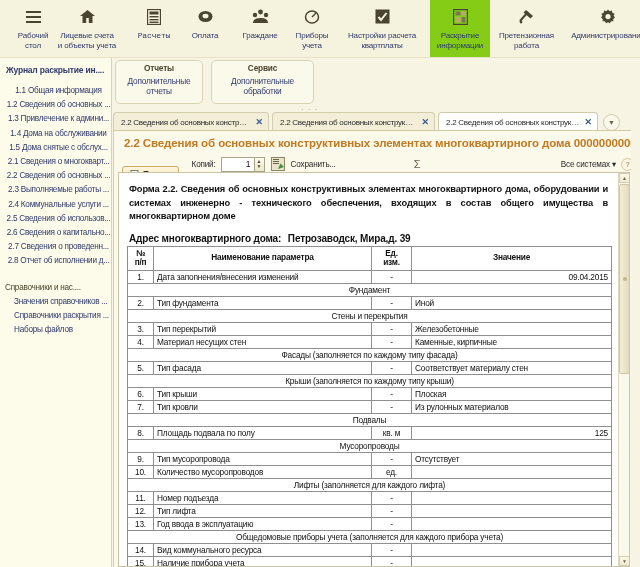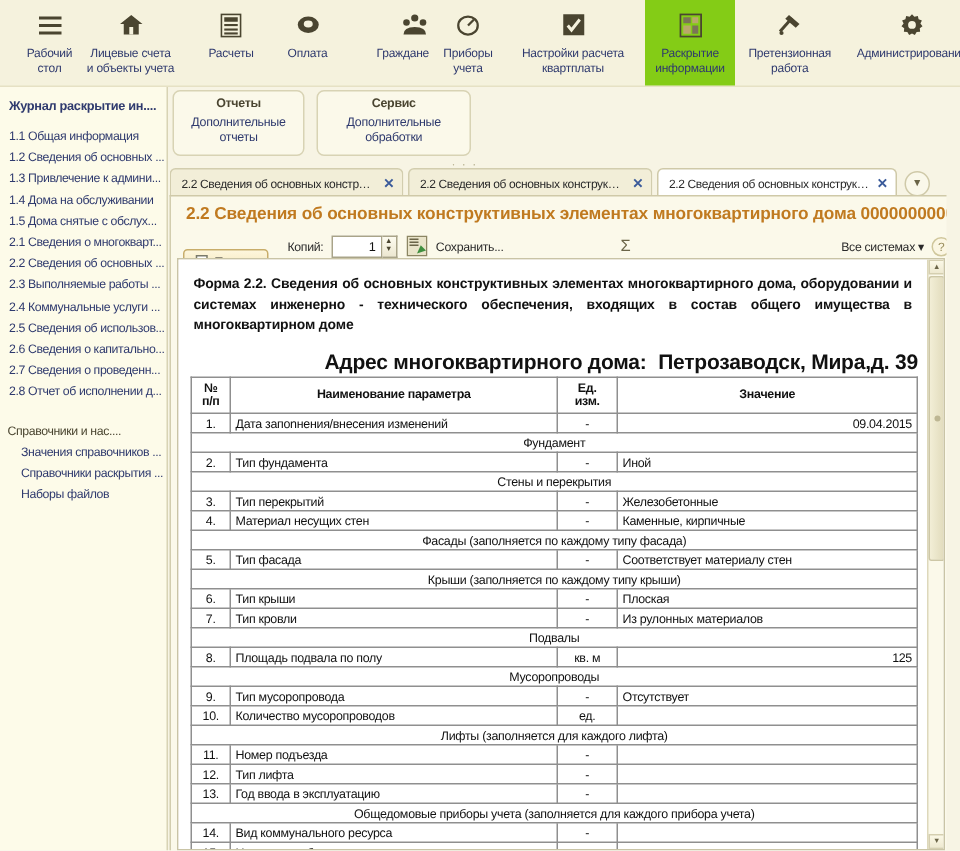--- a/index.html
+++ b/index.html
@@ -46,21 +46,21 @@
     padding: 5px 0 0 5px;
     overflow: hidden;
   }
   .sb-head {
     font-size: 8.5px; font-weight: bold; color: #2f3a6e;
     margin: 2px 0 9px 1px; letter-spacing: -0.2px;
   }
   .sb-item {
     font-size: 8.2px; color: #2f3a6e; line-height: 14.2px;
     white-space: nowrap; overflow: hidden; letter-spacing: -0.25px;
-    cursor: pointer; padding-left: 1px;
+    cursor: pointer; padding-left: 1px; text-align: center;
   }
   .sb-gap { height: 11px; }
   .sb-sub-head {
     font-size: 8.2px; color: #4a4530; line-height: 14px;
     margin-top: 1px; letter-spacing: -0.25px;
   }
   .sb-sub {
     font-size: 8.2px; color: #2f3a6e; line-height: 14.2px;
     padding-left: 9px; white-space: nowrap; overflow: hidden;
     letter-spacing: -0.25px; cursor: pointer;
@@ -179,22 +179,22 @@
   #doc {
     position: absolute; top: 0; left: 0; right: 11px; bottom: 0;
     background: #fff; padding: 8px 6px 0 8px; overflow: hidden;
   }
   #formhead {
     font-size: 9.3px; font-weight: bold; color: #111;
     text-align: justify; line-height: 13.5px; letter-spacing: -0.1px;
     margin: 2px 4px 9px 2px;
   }
   #address {
-    font-size: 14px; font-weight: bold; color: #111;
-    margin: 0 0 2px 2px; letter-spacing: -0.15px; text-align: right;
+    font-size: 10px; font-weight: bold; color: #111;
+    margin: 0 0 2px 2px; letter-spacing: -0.15px;
   }
   table.form {
     border-collapse: collapse; width: 100%;
     font-size: 8.3px; color: #111;
   }
   table.form td, table.form th {
     border: 1px solid #8f8f8f; padding: 1px 3px;
     vertical-align: middle; letter-spacing: -0.2px;
   }
   table.form th {
@@ -250,42 +250,42 @@
     <div class="nav-item" style="width: 82px;">
       <span class="nav-ico">
         <svg width="17" height="15" viewBox="0 0 17 15">
           <path d="M8.5 1 L16 7 H13.5 V14 H3.5 V7 H1 Z" fill="#4a4530"></path>
           <rect x="7.2" y="9" width="2.6" height="5" fill="#f5f2dd"></rect>
         </svg>
       </span>
       <span class="nav-label">Лицевые счета
 и объекты учета</span>
     </div>
-    <div class="nav-item" style="width: 52px;">
+    <div class="nav-item" style="width: 52px; font-family: Liberation Mono, monospace;">
       <span class="nav-ico">
         <svg width="14" height="16" viewBox="0 0 14 16">
           <rect x="0.5" y="0.5" width="13" height="15" fill="none" stroke="#4a4530" stroke-width="1.3"></rect>
           <rect x="2.5" y="2.5" width="9" height="3" fill="#4a4530"></rect>
           <rect x="2.5" y="7" width="9" height="1.4" fill="#4a4530"></rect>
           <rect x="2.5" y="10" width="9" height="1.4" fill="#4a4530"></rect>
           <rect x="2.5" y="12.6" width="9" height="1.4" fill="#4a4530"></rect>
         </svg>
       </span>
       <span class="nav-label">Расчеты</span>
     </div>
     <div class="nav-item" style="width: 50px;">
       <span class="nav-ico">
         <svg width="17" height="15" viewBox="0 0 17 15">
           <ellipse cx="8.5" cy="7.5" rx="7" ry="5.5" fill="#4a4530"></ellipse>
           <ellipse cx="8.5" cy="7" rx="3" ry="2.3" fill="#f5f2dd"></ellipse>
         </svg>
       </span>
       <span class="nav-label">Оплата</span>
     </div>
-    <div class="nav-item" style="width: 60px; align-items: flex-end;">
+    <div class="nav-item" style="width: 60px;">
       <span class="nav-ico">
         <svg width="17" height="15" viewBox="0 0 17 15">
           <circle cx="8.5" cy="3" r="2.4" fill="#4a4530"></circle>
           <circle cx="3" cy="6" r="2.2" fill="#4a4530"></circle>
           <circle cx="14" cy="6" r="2.2" fill="#4a4530"></circle>
           <path d="M1 14 Q1 9 8.5 9 Q16 9 16 14 Z" fill="#4a4530"></path>
         </svg>
       </span>
       <span class="nav-label">Граждане</span>
     </div>

